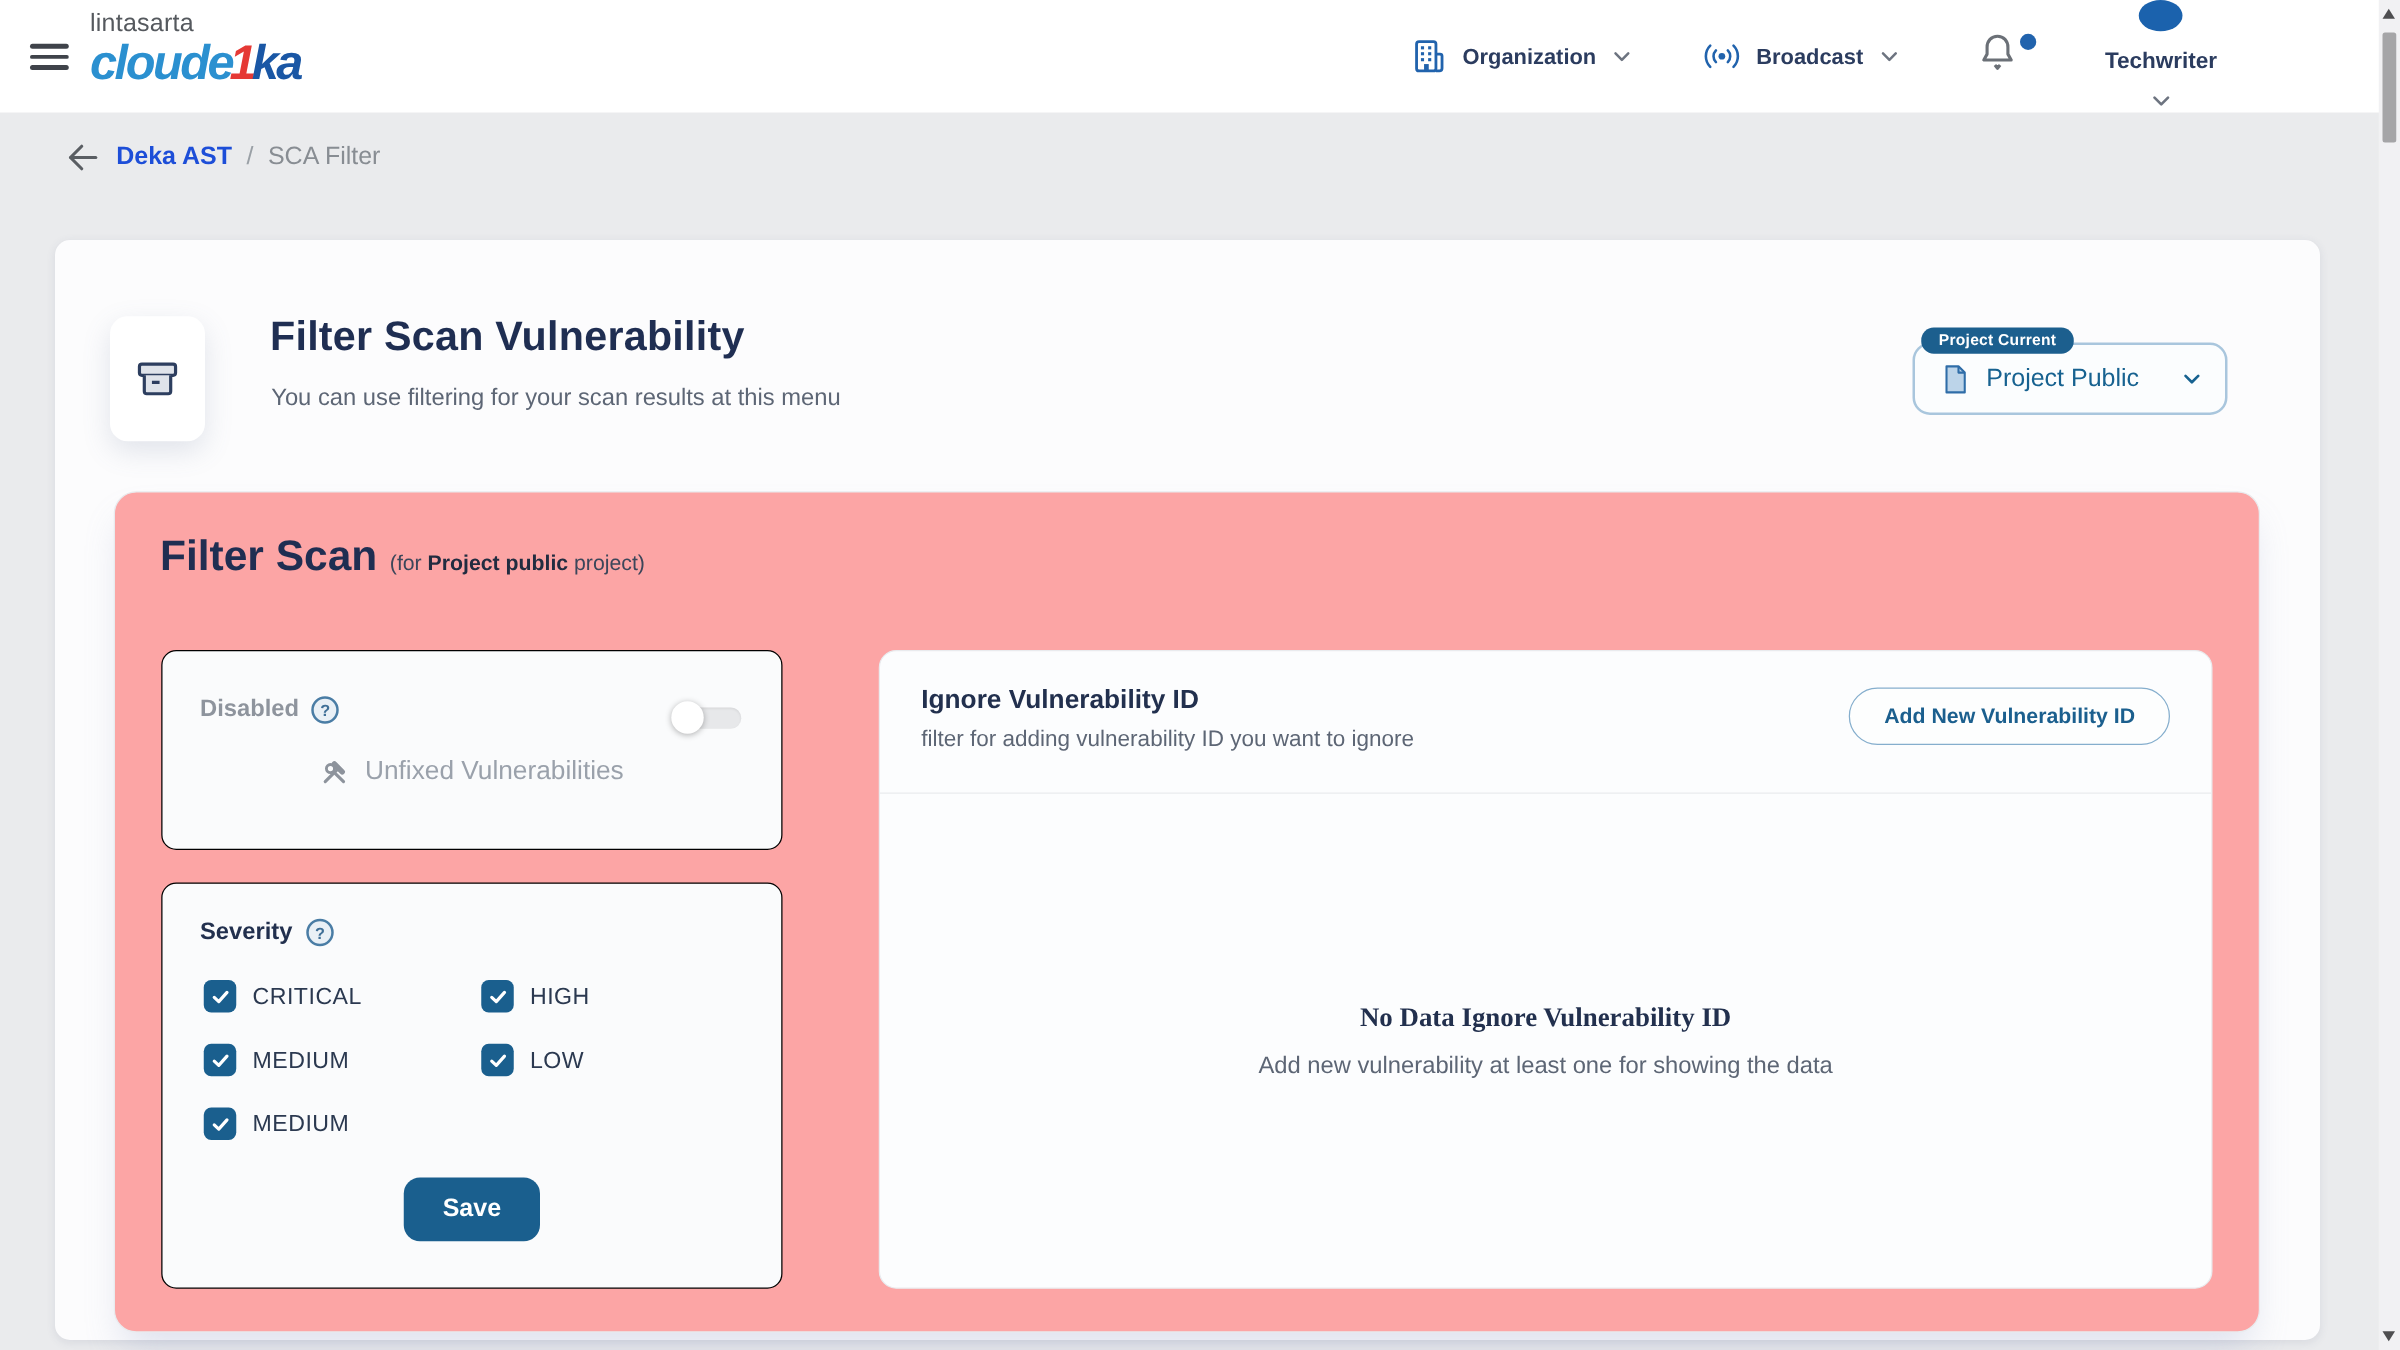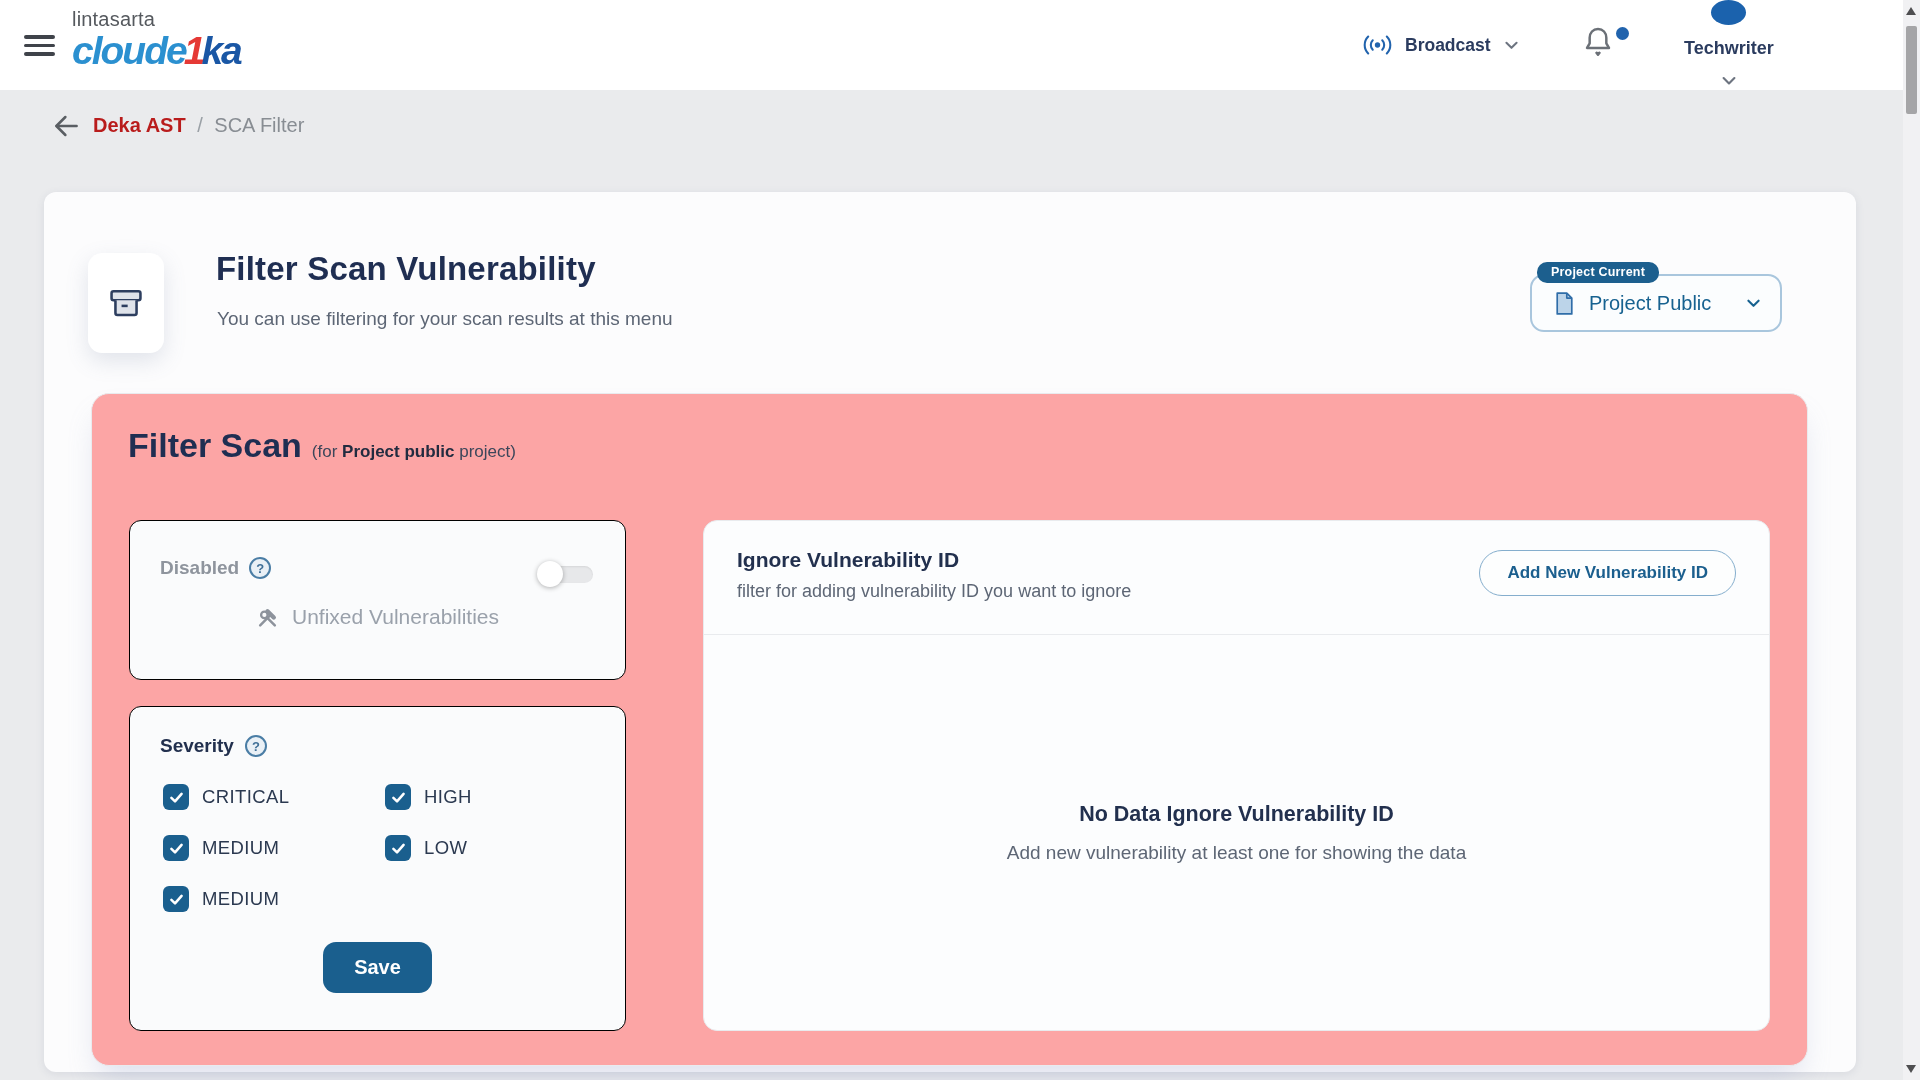--- a/index.html
+++ b/index.html
@@ -32,21 +32,21 @@
   .bell-dot { position:absolute; left:36px; top:3px; width:13px; height:13px; border-radius:50%; background:#2163ad; }
 
   .user-menu { position:absolute; left:1684px; top:0; height:90px; display:flex; align-items:center; gap:13px; cursor:pointer;flex-direction:column; }
   .avatar { width:35px; height:35px; border-radius:50%; background:#1b62ad; }
   .user-name { font-size:18px; font-weight:bold; color:#2b3c5f; }
 
   
   .crumb-row { position:absolute; left:0; top:90px; width:1900px; height:72px; }
   .back-btn { position:absolute; left:50px; top:20px; width:34px; height:32px; background:none; border:none; cursor:pointer; color:#5a5e63; }
   .crumb { position:absolute; left:93px; top:24px; font-size:20px; font-weight:bold; }
-  .crumb .lnk { color:#b91c1c; cursor:pointer; }
+  .crumb .lnk { color:#1d4ed8; cursor:pointer; }
   .crumb .sep { color:#9aa0a6; font-weight:normal; margin:0 6px; }
   .crumb .cur { color:#888d93; font-weight:normal; }
 
   
   .outer-card { position:absolute; left:44px; top:192px; width:1812px; height:880px; background:#fcfcfd; border-radius:12px; box-shadow:0 2px 8px rgba(60,70,110,.10); }
 
   .icon-tile { position:absolute; left:44px; top:61px; width:76px; height:100px; background:#ffffff; border-radius:14px; box-shadow:0 8px 22px rgba(100,115,150,.18); display:flex; align-items:center; justify-content:center; }
   .page-title { position:absolute; left:172px; top:58px; font-size:33px; font-weight:bold; color:#1f2e52; letter-spacing:.2px; }
   .page-sub { position:absolute; left:173px; top:116px; font-size:19px; color:#5d6675; }
 
@@ -88,21 +88,21 @@
   .opt .olabel { font-size:18.5px; color:#2b3950; letter-spacing:.4px; }
   .save-btn { display:block; margin:30px auto 0; background:#1a5f8e; color:#ffffff; border:none; border-radius:13px; font-family:inherit; font-size:20px; font-weight:bold; padding:14px 31px; cursor:pointer; }
 
   
   .ignore-card { position:relative; height:511px; background:#fcfdfe; border:1px solid #e9ebee; border-radius:14px; }
   .ig-head { position:relative; height:114px; border-bottom:1px solid #e9ebee; padding:27px 33px 0; }
   .ig-title { font-size:21px; font-weight:bold; color:#22304e; }
   .ig-sub { font-size:18px; color:#5d6675; margin-top:9px; }
   .add-btn { position:absolute; right:33px; top:29px; background:#fdfefe; border:1.8px solid #85aecd; border-radius:24px; color:#1b5f8e; font-family:inherit; font-size:17px; font-weight:bold; padding:12px 27px; cursor:pointer; }
   .ig-empty { height:396px; display:flex; flex-direction:column; align-items:center; justify-content:center; }
-  .empty-title { font-size:21.5px; font-weight:bold; color:#22304e; }
+  .empty-title { font-size:21.5px; font-weight:bold; color:#22304e;font-family:Liberation Serif, serif; }
   .empty-sub { font-size:19px; color:#5d6675; margin-top:15px; }
 
   
   .scrollbar { position:absolute; right:0; top:0; width:17px; height:1080px; background:#f1f1f3; z-index:9; }
   .sb-up, .sb-down { position:absolute; left:3px; width:0; height:0; cursor:pointer; }
   .sb-up { top:7px; border-left:5.5px solid transparent; border-right:5.5px solid transparent; border-bottom:8px solid #4e4e50; }
   .sb-down { bottom:7px; border-left:5.5px solid transparent; border-right:5.5px solid transparent; border-top:8px solid #4e4e50; }
   .sb-thumb { position:absolute; left:3px; top:26px; width:11px; height:88px; background:#a5a5a7; border-radius:2px; cursor:pointer; }
 
   svg { display:block; }
@@ -119,20 +119,43 @@
         <span></span>
         <span></span>
     </button>
 
     <div class="brand">
       <div class="brand-top">lintasarta</div>
       <div class="brand-main"><span class="b-light">cloude</span><span class="b-red">1</span><span class="b-dark">ka</span></div>
     </div>
 
 
+    <div class="hnav hnav-org">
+      <span>
+        <svg width="30" height="30" viewBox="0 0 24 24" fill="none" stroke="#2163ad" stroke-width="1.8" stroke-linejoin="round">
+          <rect x="4.2" y="2.6" width="12.4" height="18.8" rx="1.6"></rect>
+          <path d="M16.6 10.6 h2.6 a1.3 1.3 0 0 1 1.3 1.3 v7.8 a1.7 1.7 0 0 1 -1.7 1.7 h-2.2"></path>
+          <g fill="#2163ad" stroke="none">
+            <rect x="7" y="5.6" width="2" height="2"></rect>
+              <rect x="11.6" y="5.6" width="2" height="2"></rect>
+            <rect x="7" y="9.4" width="2" height="2"></rect>
+              <rect x="11.6" y="9.4" width="2" height="2"></rect>
+            <rect x="7" y="13.2" width="2" height="2"></rect>
+              <rect x="11.6" y="13.2" width="2" height="2"></rect>
+            <rect x="9" y="17" width="3" height="4.4"></rect>
+          </g>
+        </svg>
+      </span>
+      <span class="lbl">Organization</span>
+      <span class="chev">
+        <svg width="17" height="17" viewBox="0 0 16 16">
+            <path d="M3.2 5.4 L8 10.2 L12.8 5.4" fill="none" stroke="currentColor" stroke-width="1.9" stroke-linecap="round" stroke-linejoin="round"></path>
+          </svg>
+      </span>
+    </div>
 
     <div class="hnav hnav-broadcast">
       <span>
         <svg width="31" height="22" viewBox="0 0 30 20" fill="none" stroke="#2163ad" stroke-width="2" stroke-linecap="round">
           <circle cx="15" cy="10" r="2.6" fill="#2163ad" stroke="none"></circle>
           <path d="M10.4 5.4 a6.6 6.6 0 0 0 0 9.2"></path>
           <path d="M6 1.8 a11.6 11.6 0 0 0 0 16.4"></path>
           <path d="M19.6 5.4 a6.6 6.6 0 0 1 0 9.2"></path>
           <path d="M24 1.8 a11.6 11.6 0 0 1 0 16.4"></path>
         </svg>

